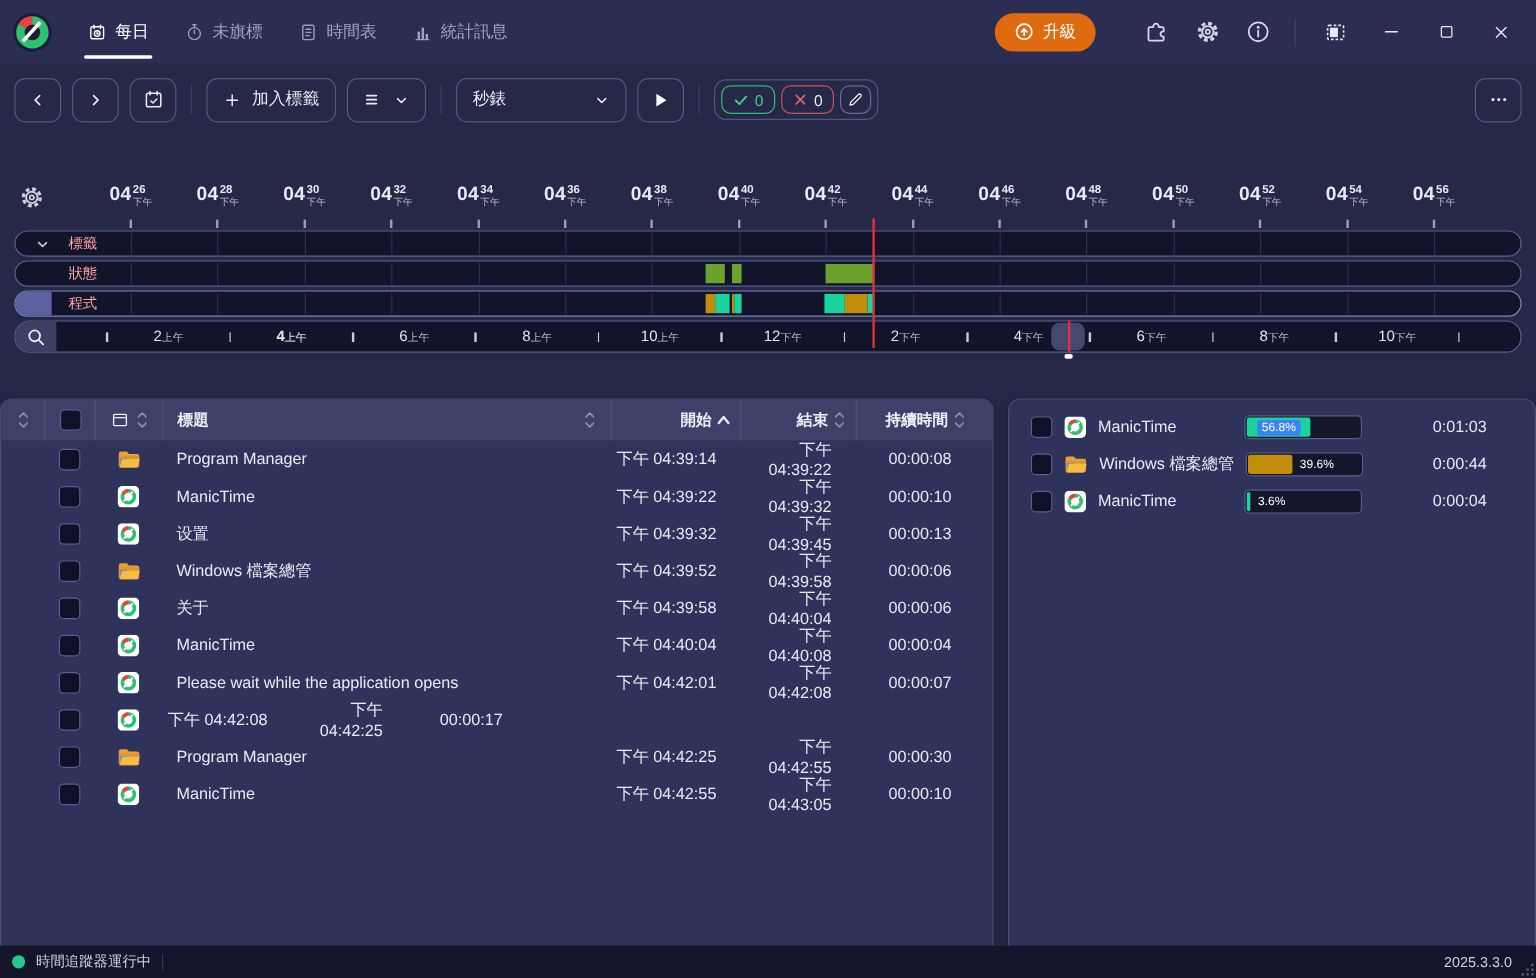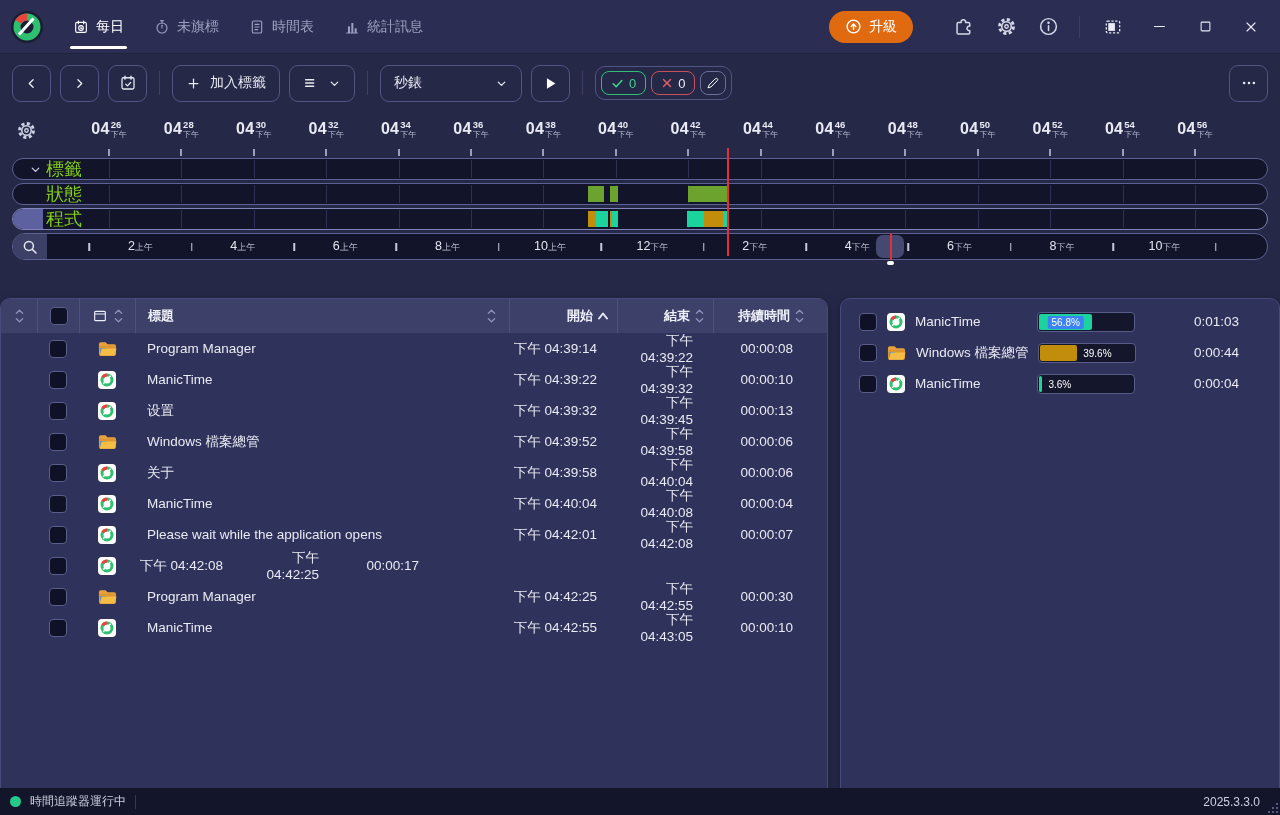--- a/index.html
+++ b/index.html
@@ -38,31 +38,31 @@
   .flag-group { display:flex; align-items:center; gap:5px; border:1px solid #515584; border-radius:10px; padding:4px 5px; }
   .badge { display:flex; align-items:center; gap:5px; border:1.5px solid; border-radius:8px; padding:1px 9px; font-size:13px; height:24px; }
   .badge.ok { border-color:#2fbf79; color:#3ed08b; }
   .badge.fail { border-color:#c9505a; color:#e9eaf3; }
   .badge.fail .bic { color:#e0606b; }
   .pencil-btn { width:26px; height:24px; border:1px solid #6a6e98; border-radius:8px; display:flex; align-items:center; justify-content:center; color:#fff; }
   .more-btn { margin-left:auto; }
 
   
   .timeline { position:relative; height:186px; }
-  .ruler { position:relative; height:46px; }
+  .ruler { position:relative; height:46px;margin-top:34px; }
   .tl-gear { position:absolute; left:16px; top:8px; color:#cdd0e2; }
   .tlabel { position:absolute; top:8px; transform:translateX(-50%); display:flex; align-items:flex-start; color:#e9eaf3; white-space:nowrap;}
   .tlabel .h { font-size:16px; font-weight:700; letter-spacing:.3px; }
   .tlabel .mc { display:flex; flex-direction:column; margin-left:1px; line-height:1; }
   .tlabel .m { font-size:9.5px; font-weight:700; }
   .tlabel .s { font-size:8px; color:#b6b9cf; margin-top:1px; }
   .rtick { position:absolute; bottom:2px; width:2px; height:7px; background:#9a9dbd; transform:translateX(-50%); }
   .tl-row { position:relative; height:22px; border:1px solid #5c6092; border-radius:12px; background:#12142a; margin:0 12px 3px; }
   .tl-row .grid { position:absolute; top:1px; bottom:1px; width:1px; background:#2d3052; }
-  .tl-row .lbl { position:absolute; left:33px; top:50%; transform:translateY(-50%); font-size:18px; color:#84cc16; z-index:2; }
+  .tl-row .lbl { position:absolute; left:44px; top:50%; transform:translateY(-50%); font-size:12px; color:#fca5a5; z-index:2; }
   .tl-row .rowchev { position:absolute; left:16px; top:4px; color:#cdd0e2; z-index:2; }
   .tl-row.selected { border-color:#8084b8; }
   .tl-row .cap { position:absolute; left:0; top:0; bottom:0; width:30px; background:#5d61a0; border-radius:11px 0 0 11px; }
   .block { position:absolute; top:2px; bottom:2px; }
   .redline { position:absolute; left:727px; top:36px; height:108px; width:2px; background:#e03038; z-index:5; }
 
   .mini { position:relative; height:27px; border:1px solid #5c6092; border-radius:13px; background:#12142a; margin:3px 12px 0; }
   .zbtn { position:absolute; left:0; top:0; bottom:0; width:34px; background:#3c4066; border-radius:12px 0 0 12px; display:flex; align-items:center; justify-content:center; color:#e9eaf3; }
   .mlabel { position:absolute; top:5px; transform:translateX(-50%); font-size:12.5px; color:#e4e6f0; white-space:nowrap; }
   .mlabel .msub { font-size:9px; color:#b6b9cf; }
@@ -547,21 +547,21 @@
           <svg width="18" height="18" viewBox="0 0 24 24" fill="none" stroke="currentColor" stroke-width="1.7" stroke-linecap="round" stroke-linejoin="round">
             <circle cx="10.5" cy="10.5" r="6" stroke-width="2"></circle>
             <line x1="15" y1="15" x2="20" y2="20" stroke-width="2"></line>
           </svg>
         </span>
       </div>
     <div class="msel"></div>
     <div class="mred"></div>
     <div class="mdot"></div>
   <div class="mlabel" style="left: 127.4px;"><span>2</span><span class="msub">上午</span></div>
-      <div class="mlabel" style="left: 229.8px;"><span>4</span><span class="msub">上午</span></div>
+      <div class="mlabel" style="left: 229.8px; font-weight: bold;"><span>4</span><span class="msub">上午</span></div>
       <div class="mlabel" style="left: 332.2px;"><span>6</span><span class="msub">上午</span></div>
       <div class="mlabel" style="left: 434.6px;"><span>8</span><span class="msub">上午</span></div>
       <div class="mlabel" style="left: 537px;"><span>10</span><span class="msub">上午</span></div>
       <div class="mlabel" style="left: 639.4px;"><span>12</span><span class="msub">下午</span></div>
       <div class="mlabel" style="left: 741.8px;"><span>2</span><span class="msub">下午</span></div>
       <div class="mlabel" style="left: 844.2px;"><span>4</span><span class="msub">下午</span></div>
       <div class="mlabel" style="left: 946.6px;"><span>6</span><span class="msub">下午</span></div>
       <div class="mlabel" style="left: 1049px;"><span>8</span><span class="msub">下午</span></div>
       <div class="mlabel" style="left: 1151.4px;"><span>10</span><span class="msub">下午</span></div>
       <div class="mtick" style="left: 76.2px;"></div>

